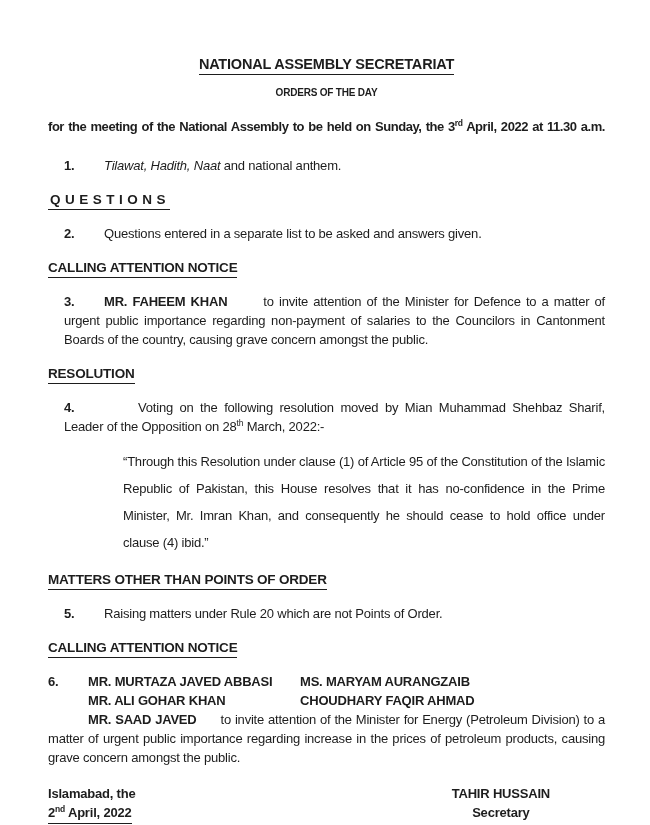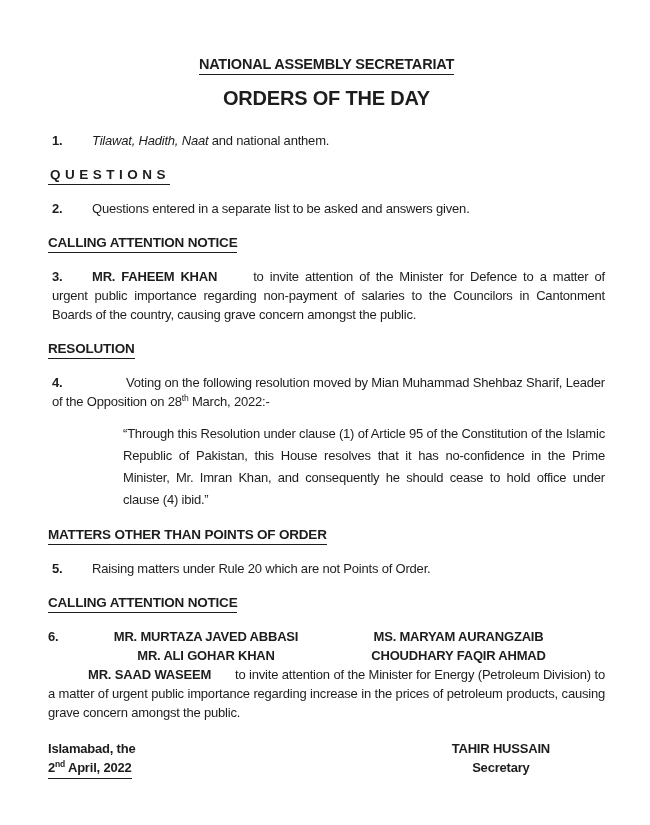--- a/index.html
+++ b/index.html
@@ -11,53 +11,53 @@
     font-size: 13px;
     letter-spacing: -0.2px;
     -webkit-font-smoothing: antialiased;
     overflow: hidden;
   }
   .page { padding: 56px 45px 0 48px; }
 
   .center { text-align: center; }
 
   .doc-title { font-size: 14.5px; font-weight: 700; margin: 0 0 15px 0; }
-  .doc-subtitle { font-size: 20px; font-weight: 700; margin: 0 0 21px 0; }
+  .doc-subtitle { font-size: 10px; font-weight: 700; margin: 0 0 21px 0; }
   .uline { border-bottom: 1.5px solid #1d1d1d; padding-bottom: 1.5px; }
 
   .meeting-line {
     font-weight: 700;
     letter-spacing: -0.45px;
     text-align: justify;
     text-align-last: justify;
     margin: 0 0 22px 0;
   }
 
   .section-heading {
     font-weight: 700;
     font-size: 13.5px;
     margin: 0 0 17px 0;
   }
   .section-heading.spaced .uline { letter-spacing: 4.5px; padding-left: 2px; }
 
   p.item {
-    margin: 0 0 17px 4px;
+    margin: 0 0 17px 16px;
     line-height: 19px;
   }
   p.item.justify { text-align: justify; }
   .num { display: inline-block; width: 40px; font-weight: 700; }
   .gap-lg { display: inline-block; width: 36px; }
   .gap-md { display: inline-block; width: 24px; }
   .indent4 { display: inline-block; width: 34px; }
   .mover-name { font-weight: 700; }
   .it { font-style: italic; }
 
   .quote-block {
     margin: 0 0 16px 75px;
-    line-height: 22px;
+    line-height: 27px;
     text-align: justify;
   }
 
   .movers-grid {
     display: grid;
     grid-template-columns: 212px 1fr;
     margin-left: 40px;
     line-height: 19px;
     font-weight: 700;
   }
@@ -88,20 +88,21 @@
 </style>
 </head>
 <body>
 
 <div class="page">
 
   <div class="doc-title center"><span class="uline">NATIONAL ASSEMBLY SECRETARIAT</span></div>
 
   <div class="doc-subtitle center">ORDERS OF THE DAY</div>
 
+  <p class="meeting-line"><span>for the meeting of the National Assembly to be held on Sunday, the 3</span><sup>rd</sup><span> April, 2022 at 11.30 a.m.</span></p>
 
   <p class="item"><span class="num">1.</span><span class="it">Tilawat, Hadith, Naat</span><span> and national anthem.</span></p>
 
   <div class="section-heading spaced"><span class="uline">QUESTIONS</span></div>
 
   <p class="item"><span class="num">2.</span><span>Questions entered in a separate list to be asked and answers given.</span></p>
 
   <div class="section-heading"><span class="uline">CALLING ATTENTION NOTICE</span></div>
 
   <p class="item justify"><span class="num">3.</span><span class="mover-name">MR. FAHEEM KHAN</span><span class="gap-lg"></span><span>to invite attention of the Minister for Defence to a matter of urgent public importance regarding non-payment of salaries to the Councilors in Cantonment Boards of the country, causing grave concern amongst the public.</span></p>
@@ -114,28 +115,28 @@
 
   <div class="section-heading"><span class="uline">MATTERS OTHER THAN POINTS OF ORDER</span></div>
 
   <p class="item"><span class="num">5.</span><span>Raising matters under Rule 20 which are not Points of Order.</span></p>
 
   <div class="section-heading"><span class="uline">CALLING ATTENTION NOTICE</span></div>
 
   <div class="item6-wrap">
     <div class="item6-row">
       <span class="num">6.</span>
-      <div class="movers-grid" style="margin-left:12px; flex:1;text-align:center;">
+      <div class="movers-grid" style="margin-left:0; flex:1;">
         <span>MR. MURTAZA JAVED ABBASI</span>
         <span>MS. MARYAM AURANGZAIB</span>
         <span>MR. ALI GOHAR KHAN</span>
         <span>CHOUDHARY FAQIR AHMAD</span>
       </div>
     </div>
-    <p class="item6-para"><span class="mover-name">MR. SAAD WASEEM</span><span class="gap-md"></span><span>to invite attention of the Minister for Energy (Petroleum Division) to a matter of urgent public importance regarding increase in the prices of petroleum products, causing grave concern amongst the public.</span></p>
+    <p class="item6-para"><span class="mover-name">MR. SAAD JAVED</span><span class="gap-md"></span><span>to invite attention of the Minister for Energy (Petroleum Division) to a matter of urgent public importance regarding increase in the prices of petroleum products, causing grave concern amongst the public.</span></p>
   </div>
 
   <div class="footer">
     <div class="footer-left">
       <div>Islamabad, the</div>
       <div class="date-uline"><span>2</span><sup>nd</sup><span> April, 2022</span></div>
     </div>
     <div class="footer-right">
       <div>TAHIR HUSSAIN</div>
       <div>Secretary</div>

